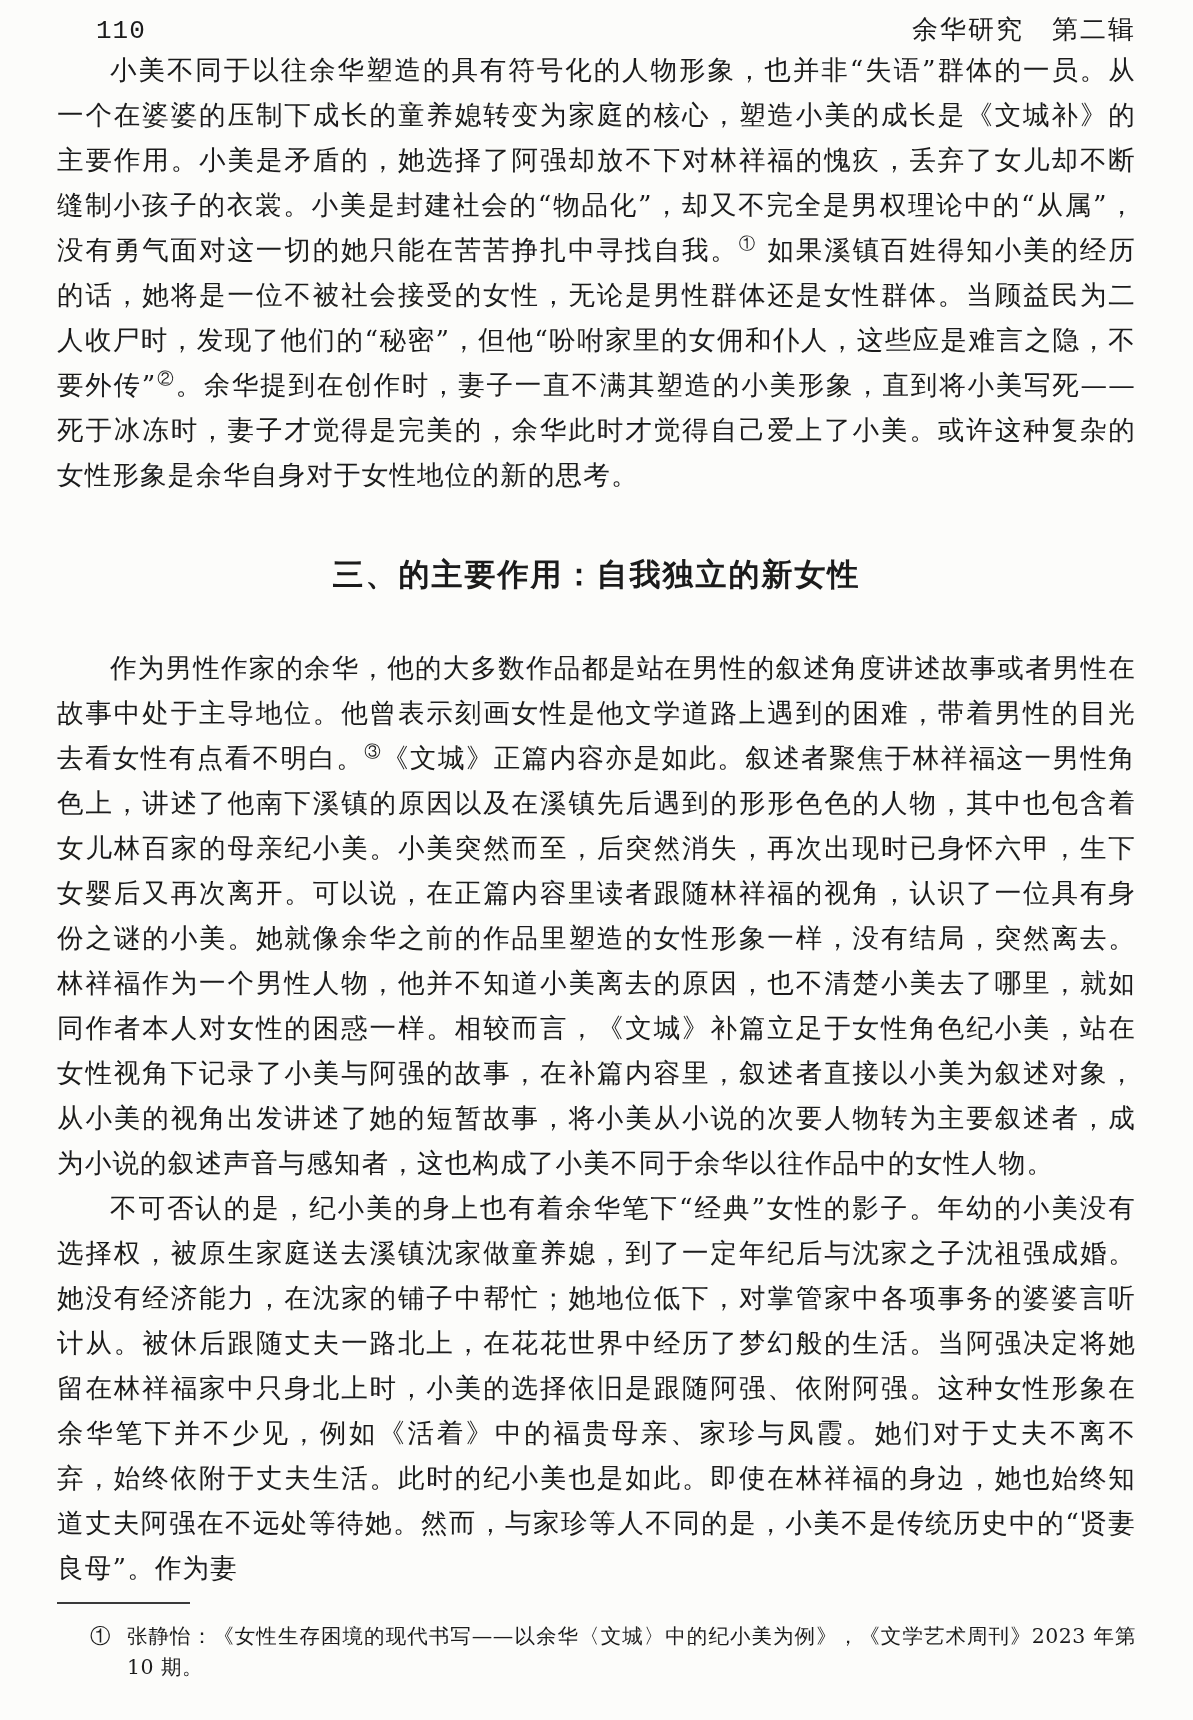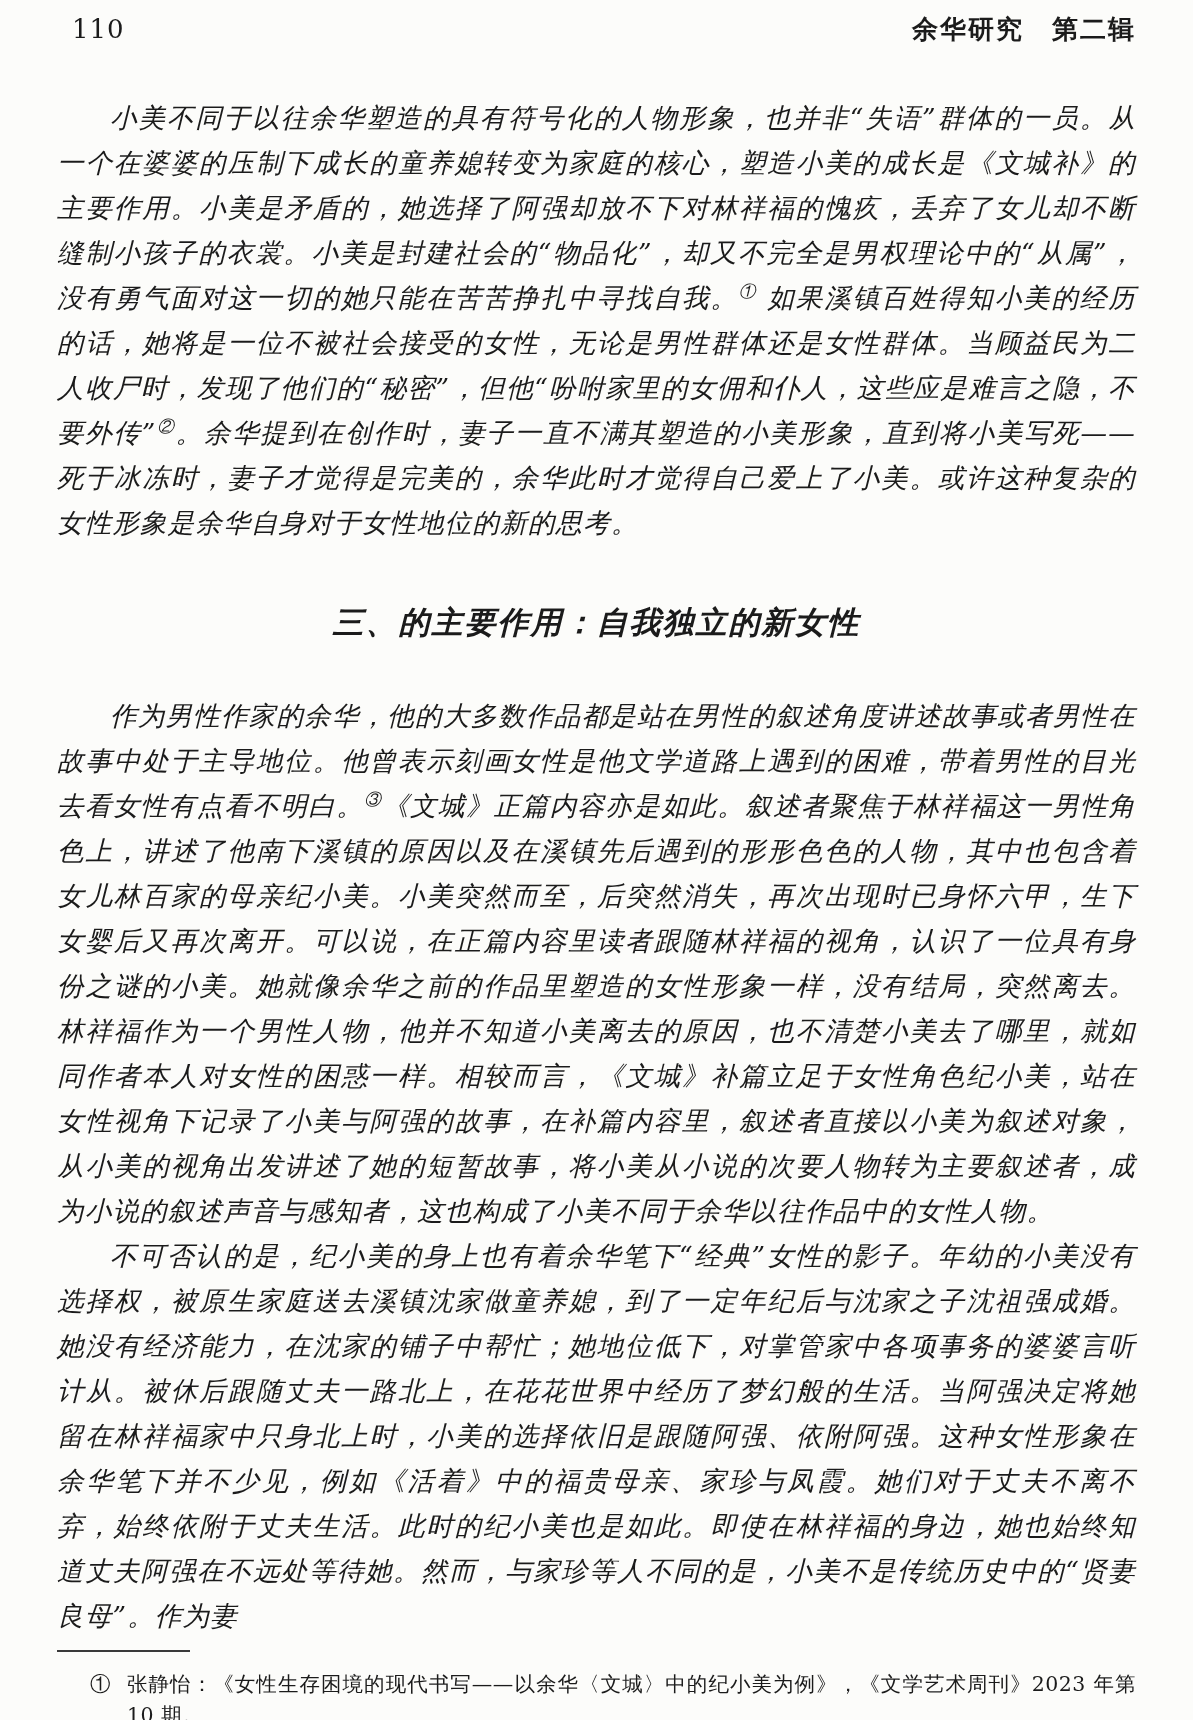--- a/index.html
+++ b/index.html
@@ -21,34 +21,32 @@
   }
   .running-header {
     display: flex;
     justify-content: space-between;
     align-items: baseline;
     padding-top: 13px;
     font-size: 26px;
     line-height: 32px;
   }
   .page-num {
-    margin-left: 15px;
+    margin-left: 39px;
     letter-spacing: 1px;
+    font-family: Liberation Mono, monospace;
   }
   .running-title {
     letter-spacing: 2px;
-    font-weight: bold;
   }
   .body-text {
-    margin-top: 50px;
     font-size: 26.5px;
     line-height: 45px;
     letter-spacing: 1.2px;
     text-align: justify;
-    font-style: italic;
   }
   .para {
     margin: 0;
     text-indent: 2em;
   }
   .para sup {
     font-size: 0.62em;
     line-height: 0;
     vertical-align: super;
   }

